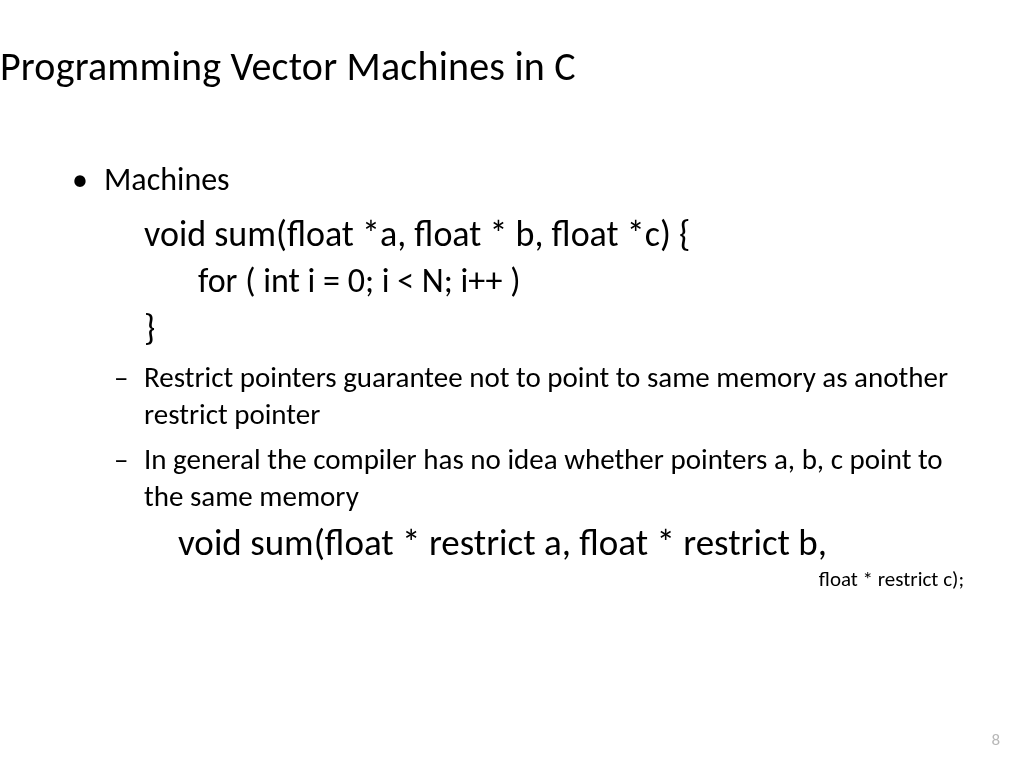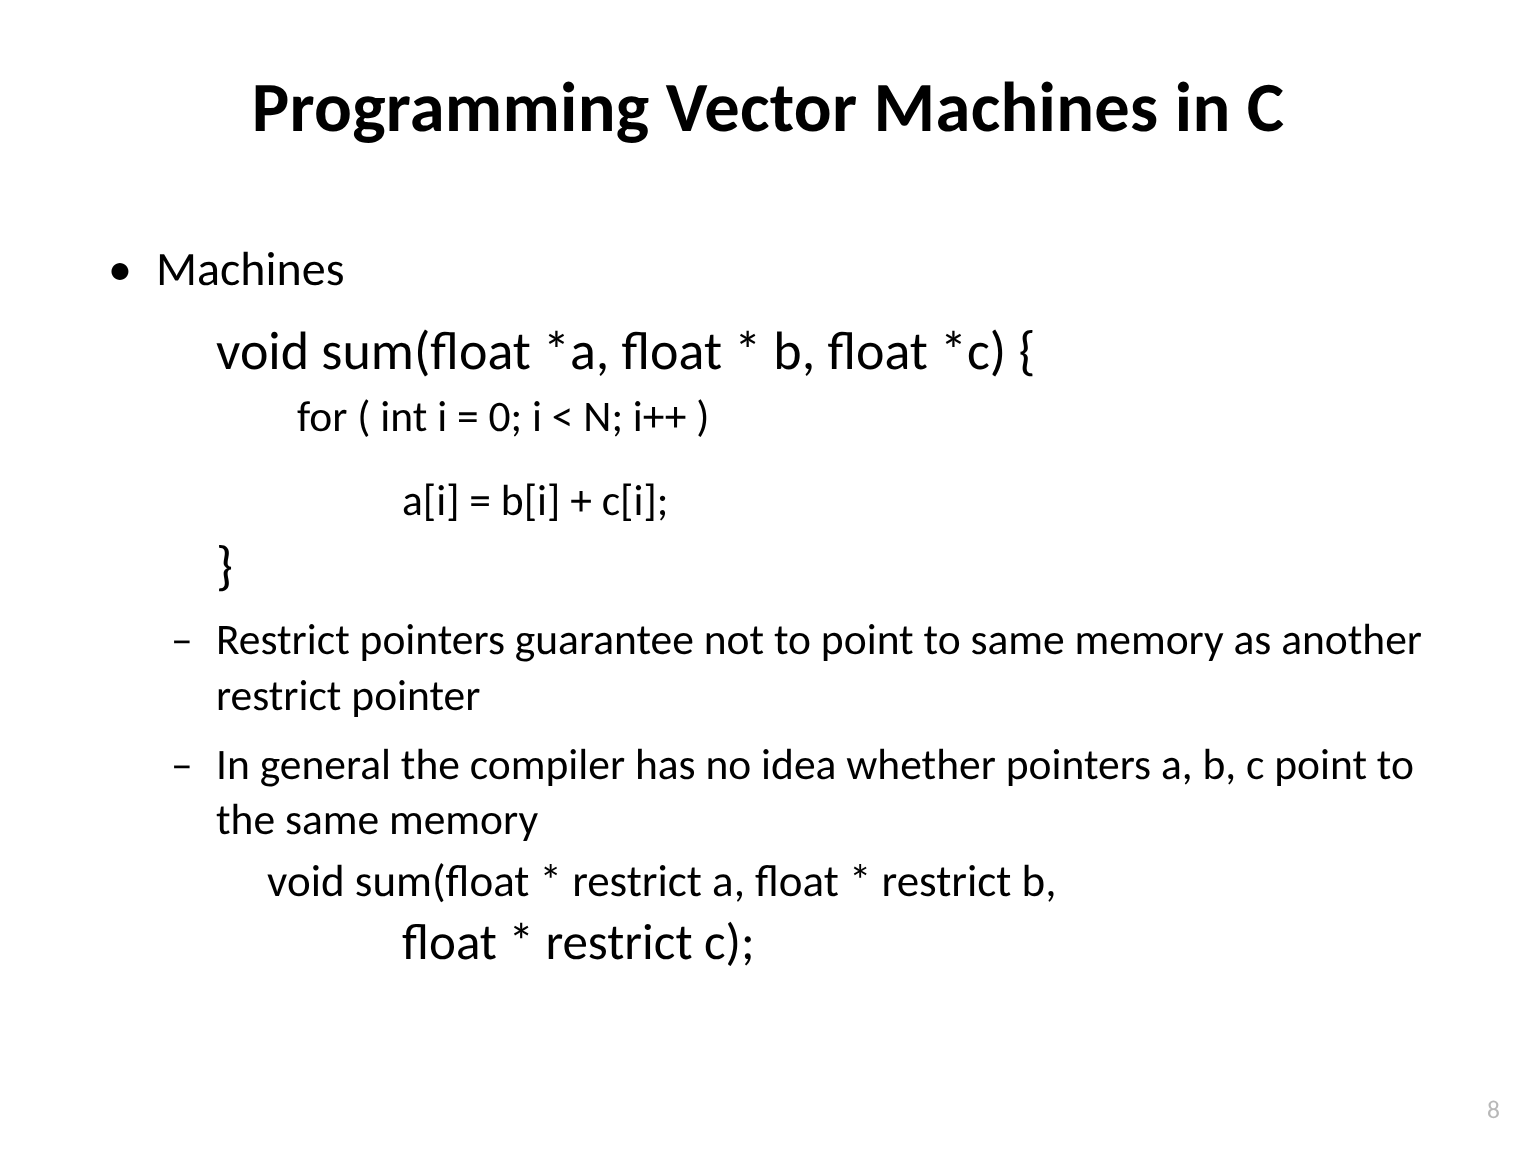--- a/index.html
+++ b/index.html
@@ -16,23 +16,22 @@
     position: relative;
     width: 1024px;
     height: 768px;
     box-sizing: border-box;
   }
   .title {
     position: absolute;
     top: 42px;
     left: 0;
     right: 0;
-    text-align: center;
-    font-size: 47px;
-    font-weight: 700;
+    font-size: 40px;
+    font-weight: 400;
     letter-spacing: 0.2px;
   }
   .body {
     position: absolute;
     top: 160px;
     left: 68px;
     right: 60px;
     font-size: 32px;
     line-height: 1.28;
   }
@@ -63,39 +62,40 @@
   }
   .lvl2dash::before {
     content: "–";
     position: absolute;
     left: 46px;
     top: 0;
   }
   .lvl3 {
     position: relative;
     padding-left: 130px;
-    font-size: 29px;
-    margin-bottom: 19px;
+    font-size: 34px;
+    margin-bottom: 2px;
   }
   .lvl4 {
     position: relative;
     padding-left: 200px;
     font-size: 29px;
     margin-bottom: 2px;
   }
   .lvl3b {
     position: relative;
     padding-left: 110px;
-    font-size: 30px;
+    font-size: 37px;
     margin-top: 4px;
   }
   .lvl3c {
     position: relative;
     padding-left: 200px;
-    font-size: 34px;
+    font-size: 21px;
+    text-align: right;
   }
   .pagenum {
     position: absolute;
     right: 24px;
     bottom: 18px;
     font-size: 17px;
     color: #b8b8b8;
   }
 </style>
 </head>
@@ -104,21 +104,20 @@
 <div class="slide">
 
   <div class="title">Programming Vector Machines in C</div>
 
   <div class="body">
 
     <div class="lvl1">Machines</div>
 
     <div class="lvl2">void sum(float *a, float * b, float *c) {</div>
     <div class="lvl3">for ( int i = 0; i &lt; N; i++ )</div>
-    <div class="lvl4">a[i] = b[i] + c[i];</div>
     <div class="lvl2">}</div>
 
     <div class="lvl2dash">Restrict pointers guarantee not to point to same memory as another restrict pointer</div>
     <div class="lvl2dash">In general the compiler has no idea whether pointers a, b, c point to the same memory</div>
 
     <div class="lvl3b">void sum(float * restrict a, float * restrict b,</div>
     <div class="lvl3c">float * restrict c);</div>
 
   </div>
 

